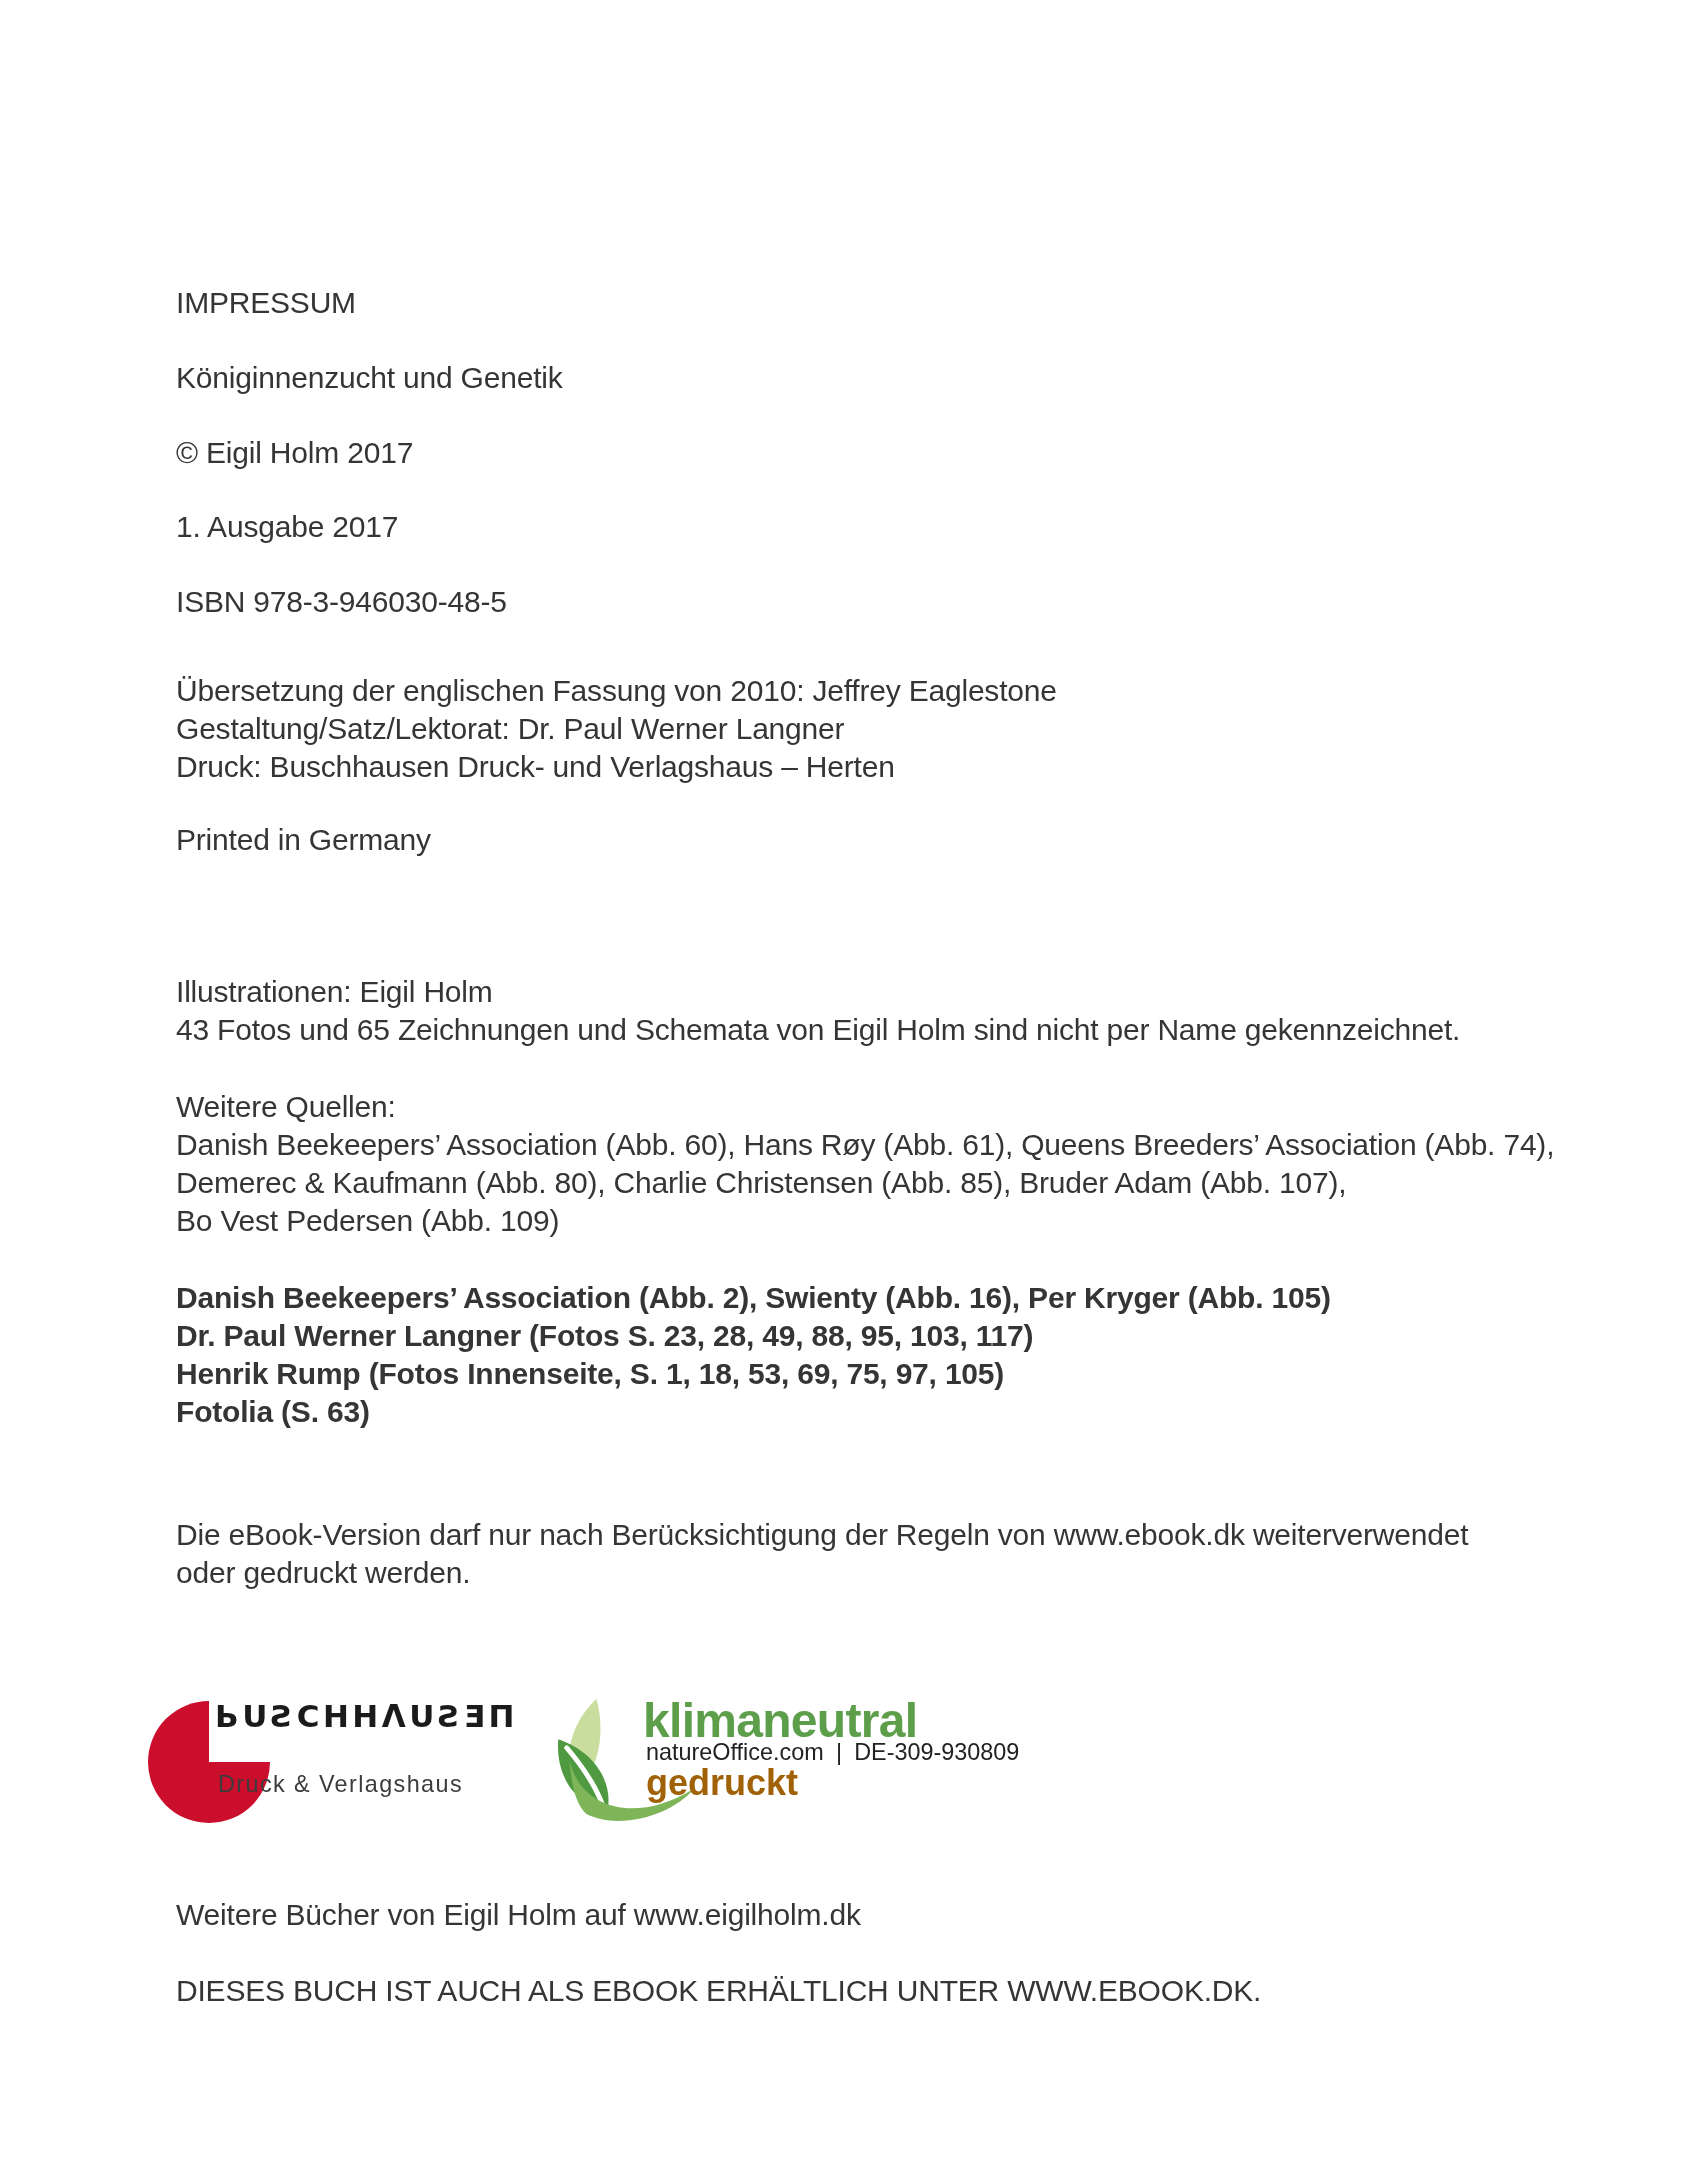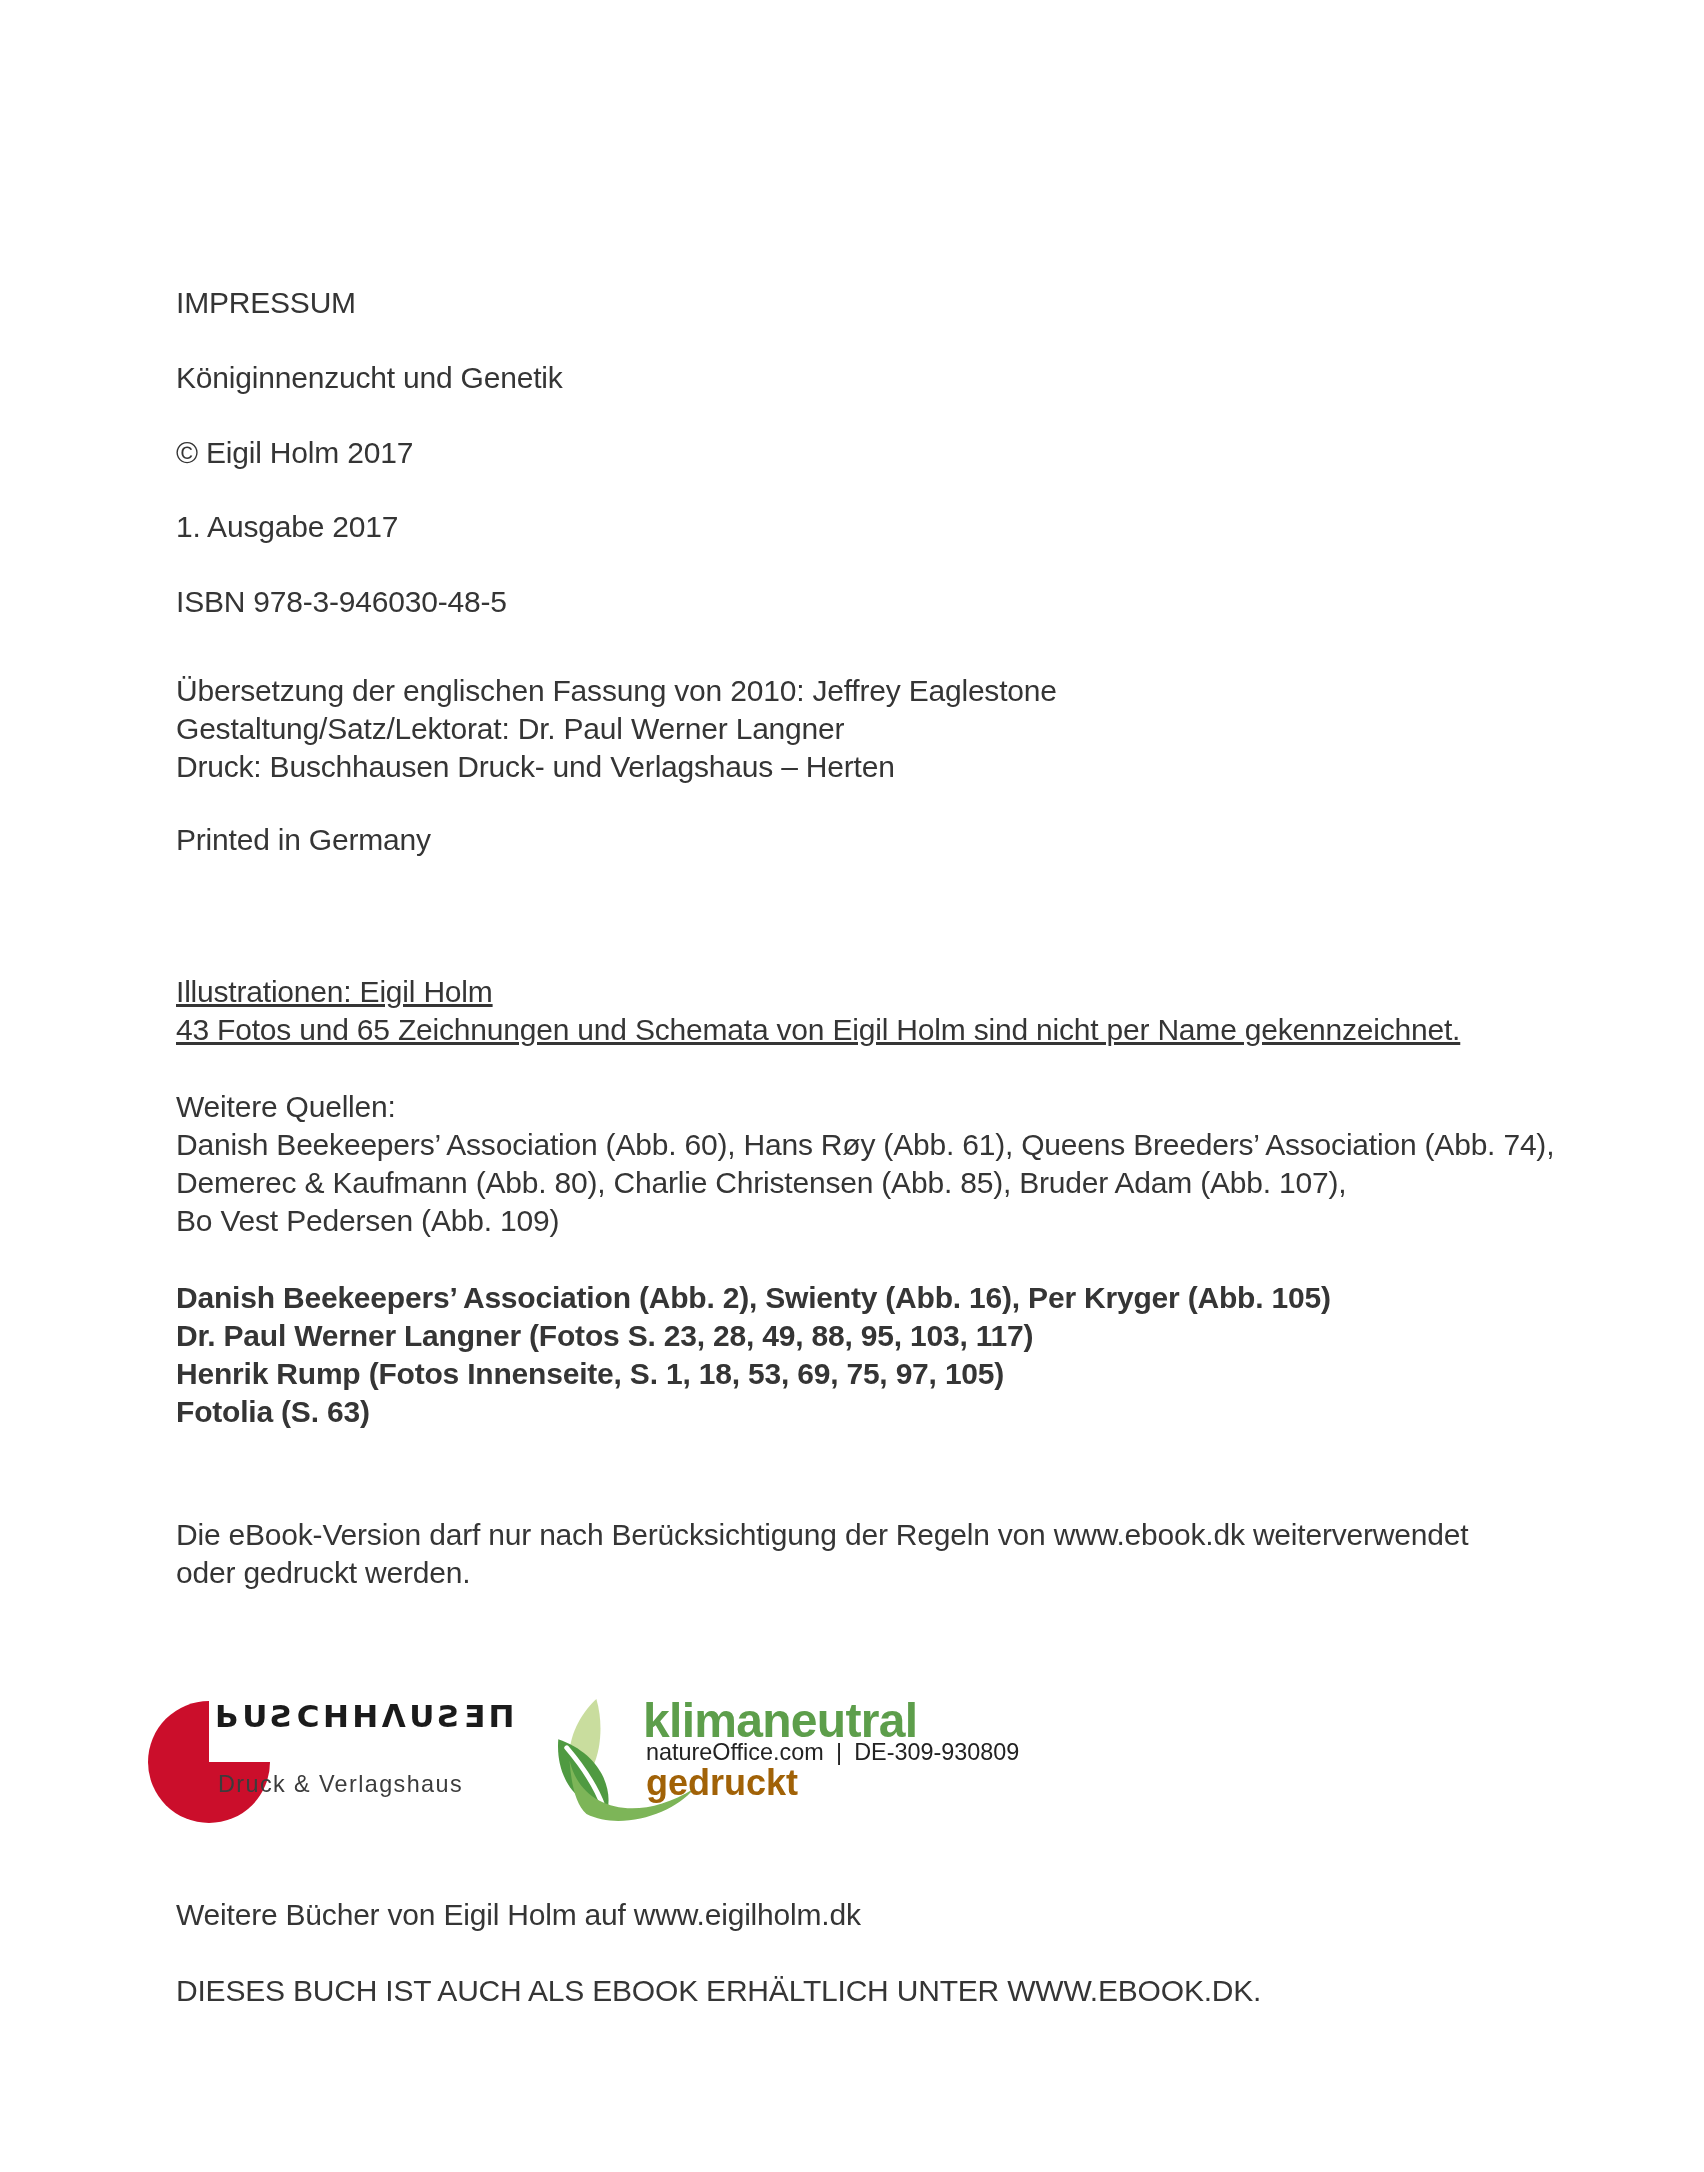--- a/index.html
+++ b/index.html
@@ -144,21 +144,21 @@
   <div class="block" style="top:672px;">
     <div class="line">Übersetzung der englischen Fassung von 2010: Jeffrey Eaglestone</div>
     <div class="line">Gestaltung/Satz/Lektorat: Dr. Paul Werner Langner</div>
     <div class="line">Druck: Buschhausen Druck- und Verlagshaus – Herten</div>
   </div>
 
   <div class="block" style="top:821px;">
     <div class="line">Printed in Germany</div>
   </div>
 
-  <div class="block" style="top:973px;text-decoration:underline;">
+  <div class="block" style="top:973px;">
     <div class="line">Illustrationen: Eigil Holm</div>
     <div class="line">43 Fotos und 65 Zeichnungen und Schemata von Eigil Holm sind nicht per Name gekennzeichnet.</div>
   </div>
 
   <div class="block" style="top:1088px;">
     <div class="line">Weitere Quellen:</div>
     <div class="line">Danish Beekeepers’ Association (Abb. 60), Hans Røy (Abb. 61), Queens Breeders’ Association (Abb. 74),</div>
     <div class="line">Demerec &amp; Kaufmann (Abb. 80), Charlie Christensen (Abb. 85), Bruder Adam (Abb. 107),</div>
     <div class="line">Bo Vest Pedersen (Abb. 109)</div>
   </div>

